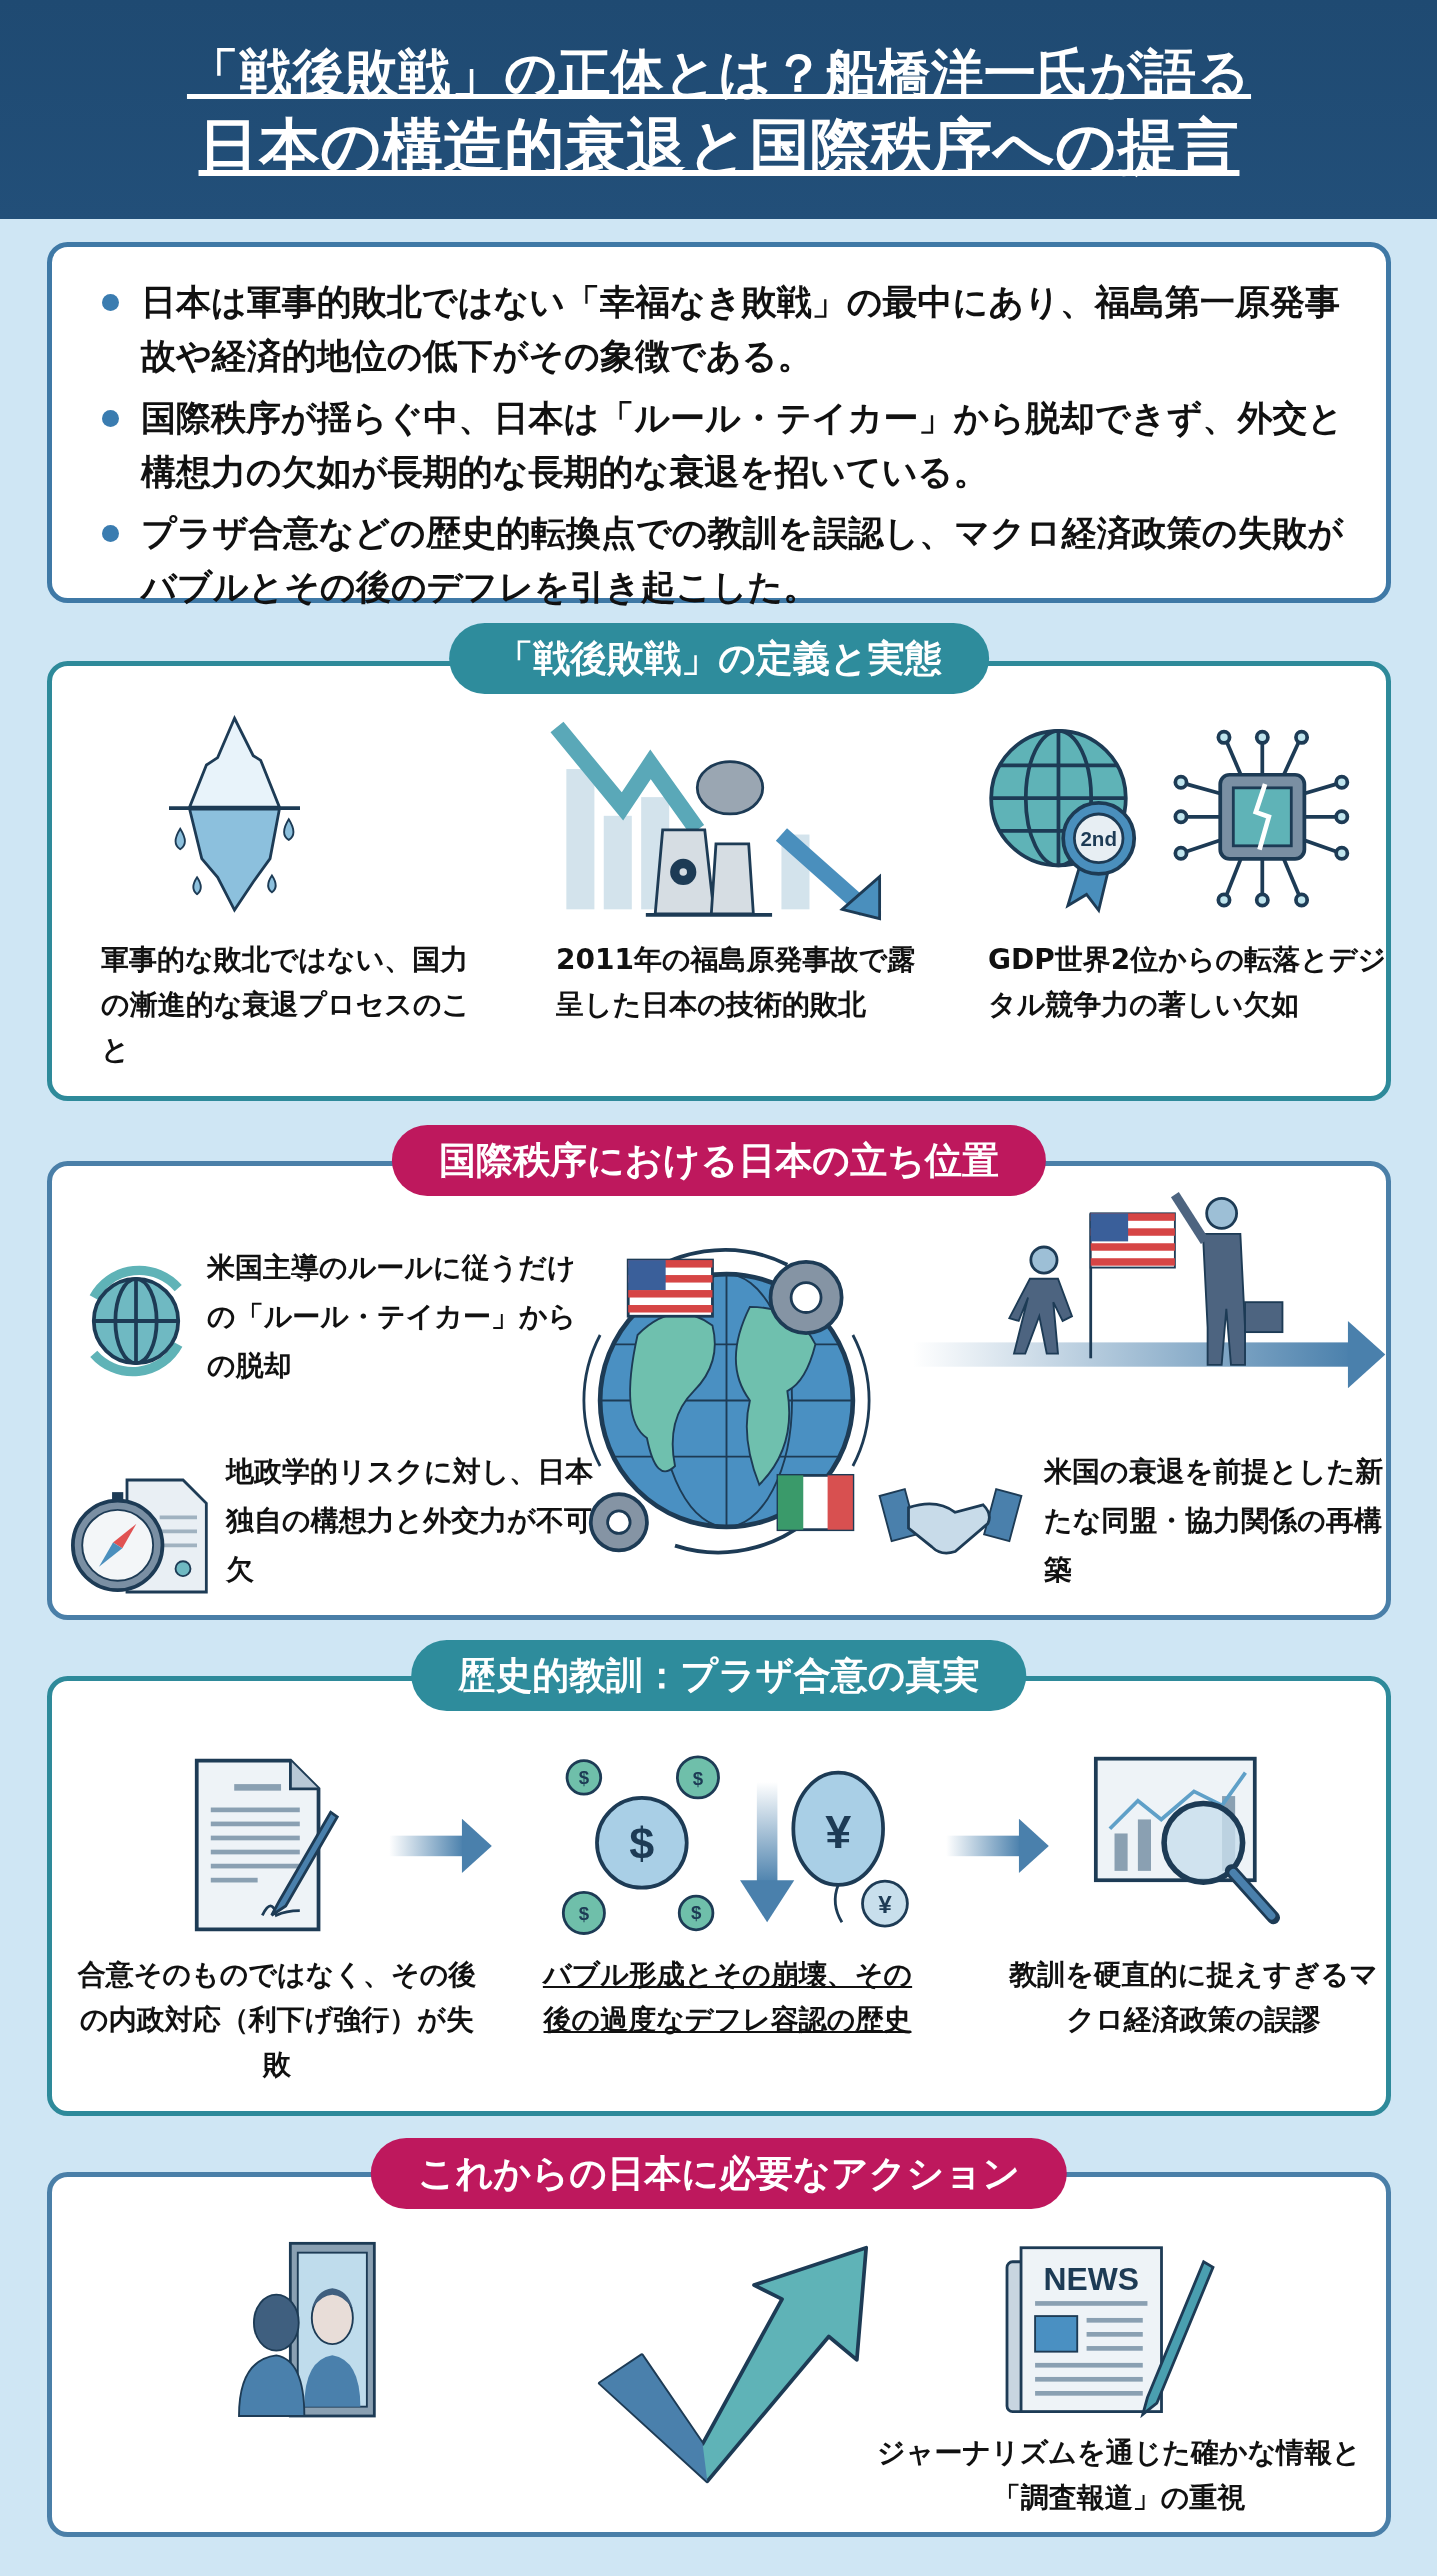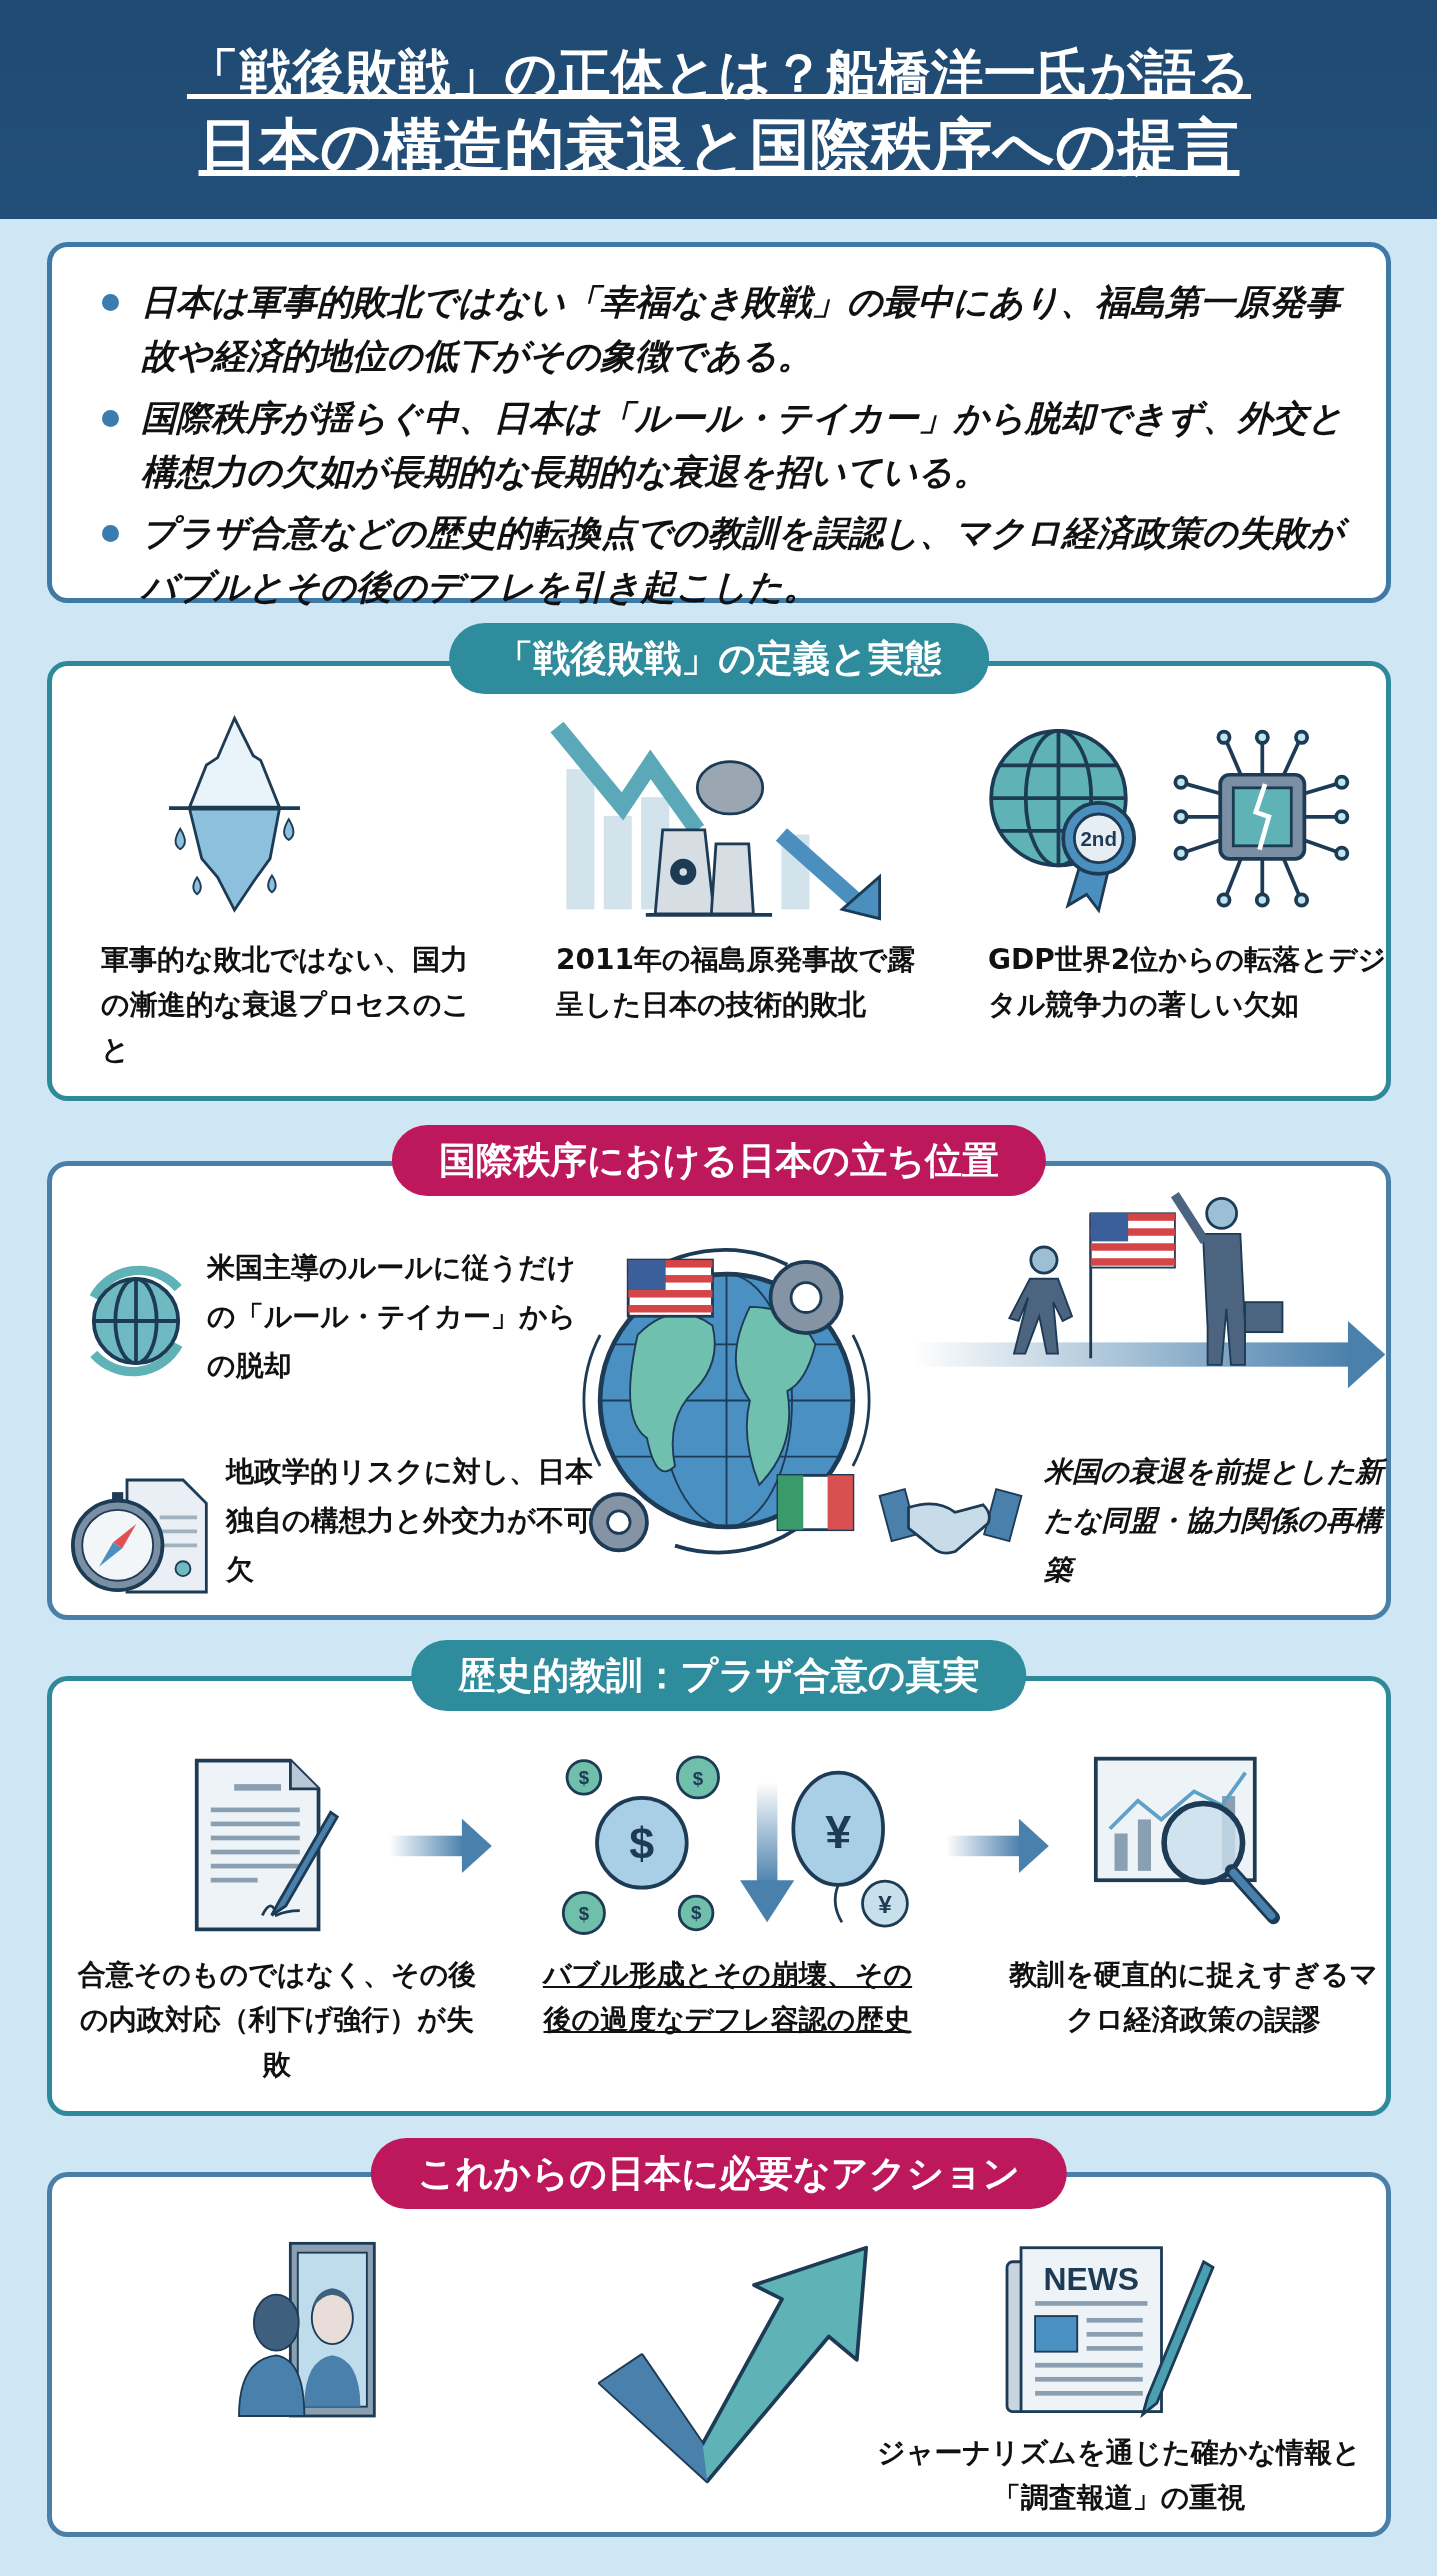--- a/index.html
+++ b/index.html
@@ -24,21 +24,21 @@
     position: absolute; left: 47px; width: 1344px;
     background: #fff; border-radius: 20.6px; border: 5.6px solid #3d7aa8;
   }
   .box.teal { border-color: #2e8a9a; }
   .box.blue { border-color: #4a7fa8; }
 
   .summary { top: 242px; height: 361px; padding: 28px 37px 0 37px; border-color: #3f79a6; }
   .summary ul { list-style: none; }
   .summary li {
     position: relative; padding-left: 52px; font-size: 35px; font-weight: bold;
-    line-height: 54px; margin-bottom: 7.5px; font-style: italic;
+    line-height: 54px; margin-bottom: 7.5px;
   }
   .summary li::before {
     content: ""; position: absolute; left: 13px; top: 19px; width: 17px; height: 17px;
     border-radius: 50%; background: #3a7cb0;
   }
 
   .pill {
     position: absolute; left: 50%; transform: translateX(-50%);
     height: 71px; border-radius: 36px; color: #fff; font-weight: bold;
     font-size: 37px; display: flex; align-items: center; justify-content: center;
@@ -221,21 +221,21 @@
     <path d="M310,52 h40 l5,100 v40 h-15 l-5,-60 l-5,60 h-15 v-40 z" fill="#4d6480" stroke="#1d3b55" stroke-width="2"></path>
     <line x1="312" y1="60" x2="280" y2="10" stroke="#4d6480" stroke-width="10"></line>
     <rect x="355" y="125" width="40" height="32" fill="#4d6480" stroke="#1d3b55" stroke-width="2"></rect>
   </svg>
 
   <svg style="left:833px; top:309px;" width="131" height="84" viewBox="0 0 140 90">
     <rect x="0" y="18" width="28" height="50" fill="#4a80ac" stroke="#1d3b55" stroke-width="2" transform="rotate(-15 14 43)"></rect>
     <rect x="112" y="18" width="28" height="50" fill="#4a80ac" stroke="#1d3b55" stroke-width="2" transform="rotate(15 126 43)"></rect>
     <path d="M25,35 q30,-10 50,5 l30,-8 q10,10 5,20 l-35,30 q-15,5 -25,-5 l-25,-20z" fill="#c8dbe9" stroke="#1d3b55" stroke-width="3"></path>
   </svg>
-  <div class="col" style="left:992px; top:281px; width:356px; line-height:49px;font-style:italic;">米国の衰退を前提とした新たな同盟・協力関係の再構築</div>
+  <div class="col" style="left:992px; top:281px; width:356px; line-height:49px;">米国の衰退を前提とした新たな同盟・協力関係の再構築</div>
 </div>
 <div class="pill blue" style="top:1125px;">国際秩序における日本の立ち位置</div>
 
 <div class="box teal" style="top:1676px; height:440px;">
   <svg style="left:140px; top:75px;" width="150" height="178" viewBox="0 0 160 190">
     <path d="M5,5 h100 l30,30 v150 h-130 z" fill="#eef3f7" stroke="#1d3b55" stroke-width="4"></path>
     <path d="M105,5 v30 h30" fill="#b8c8d6" stroke="#1d3b55" stroke-width="3"></path>
     <rect x="45" y="30" width="50" height="7" fill="#8aa0b2"></rect>
     <g fill="#8aa0b2">
         <rect x="20" y="55" width="95" height="5"></rect>

